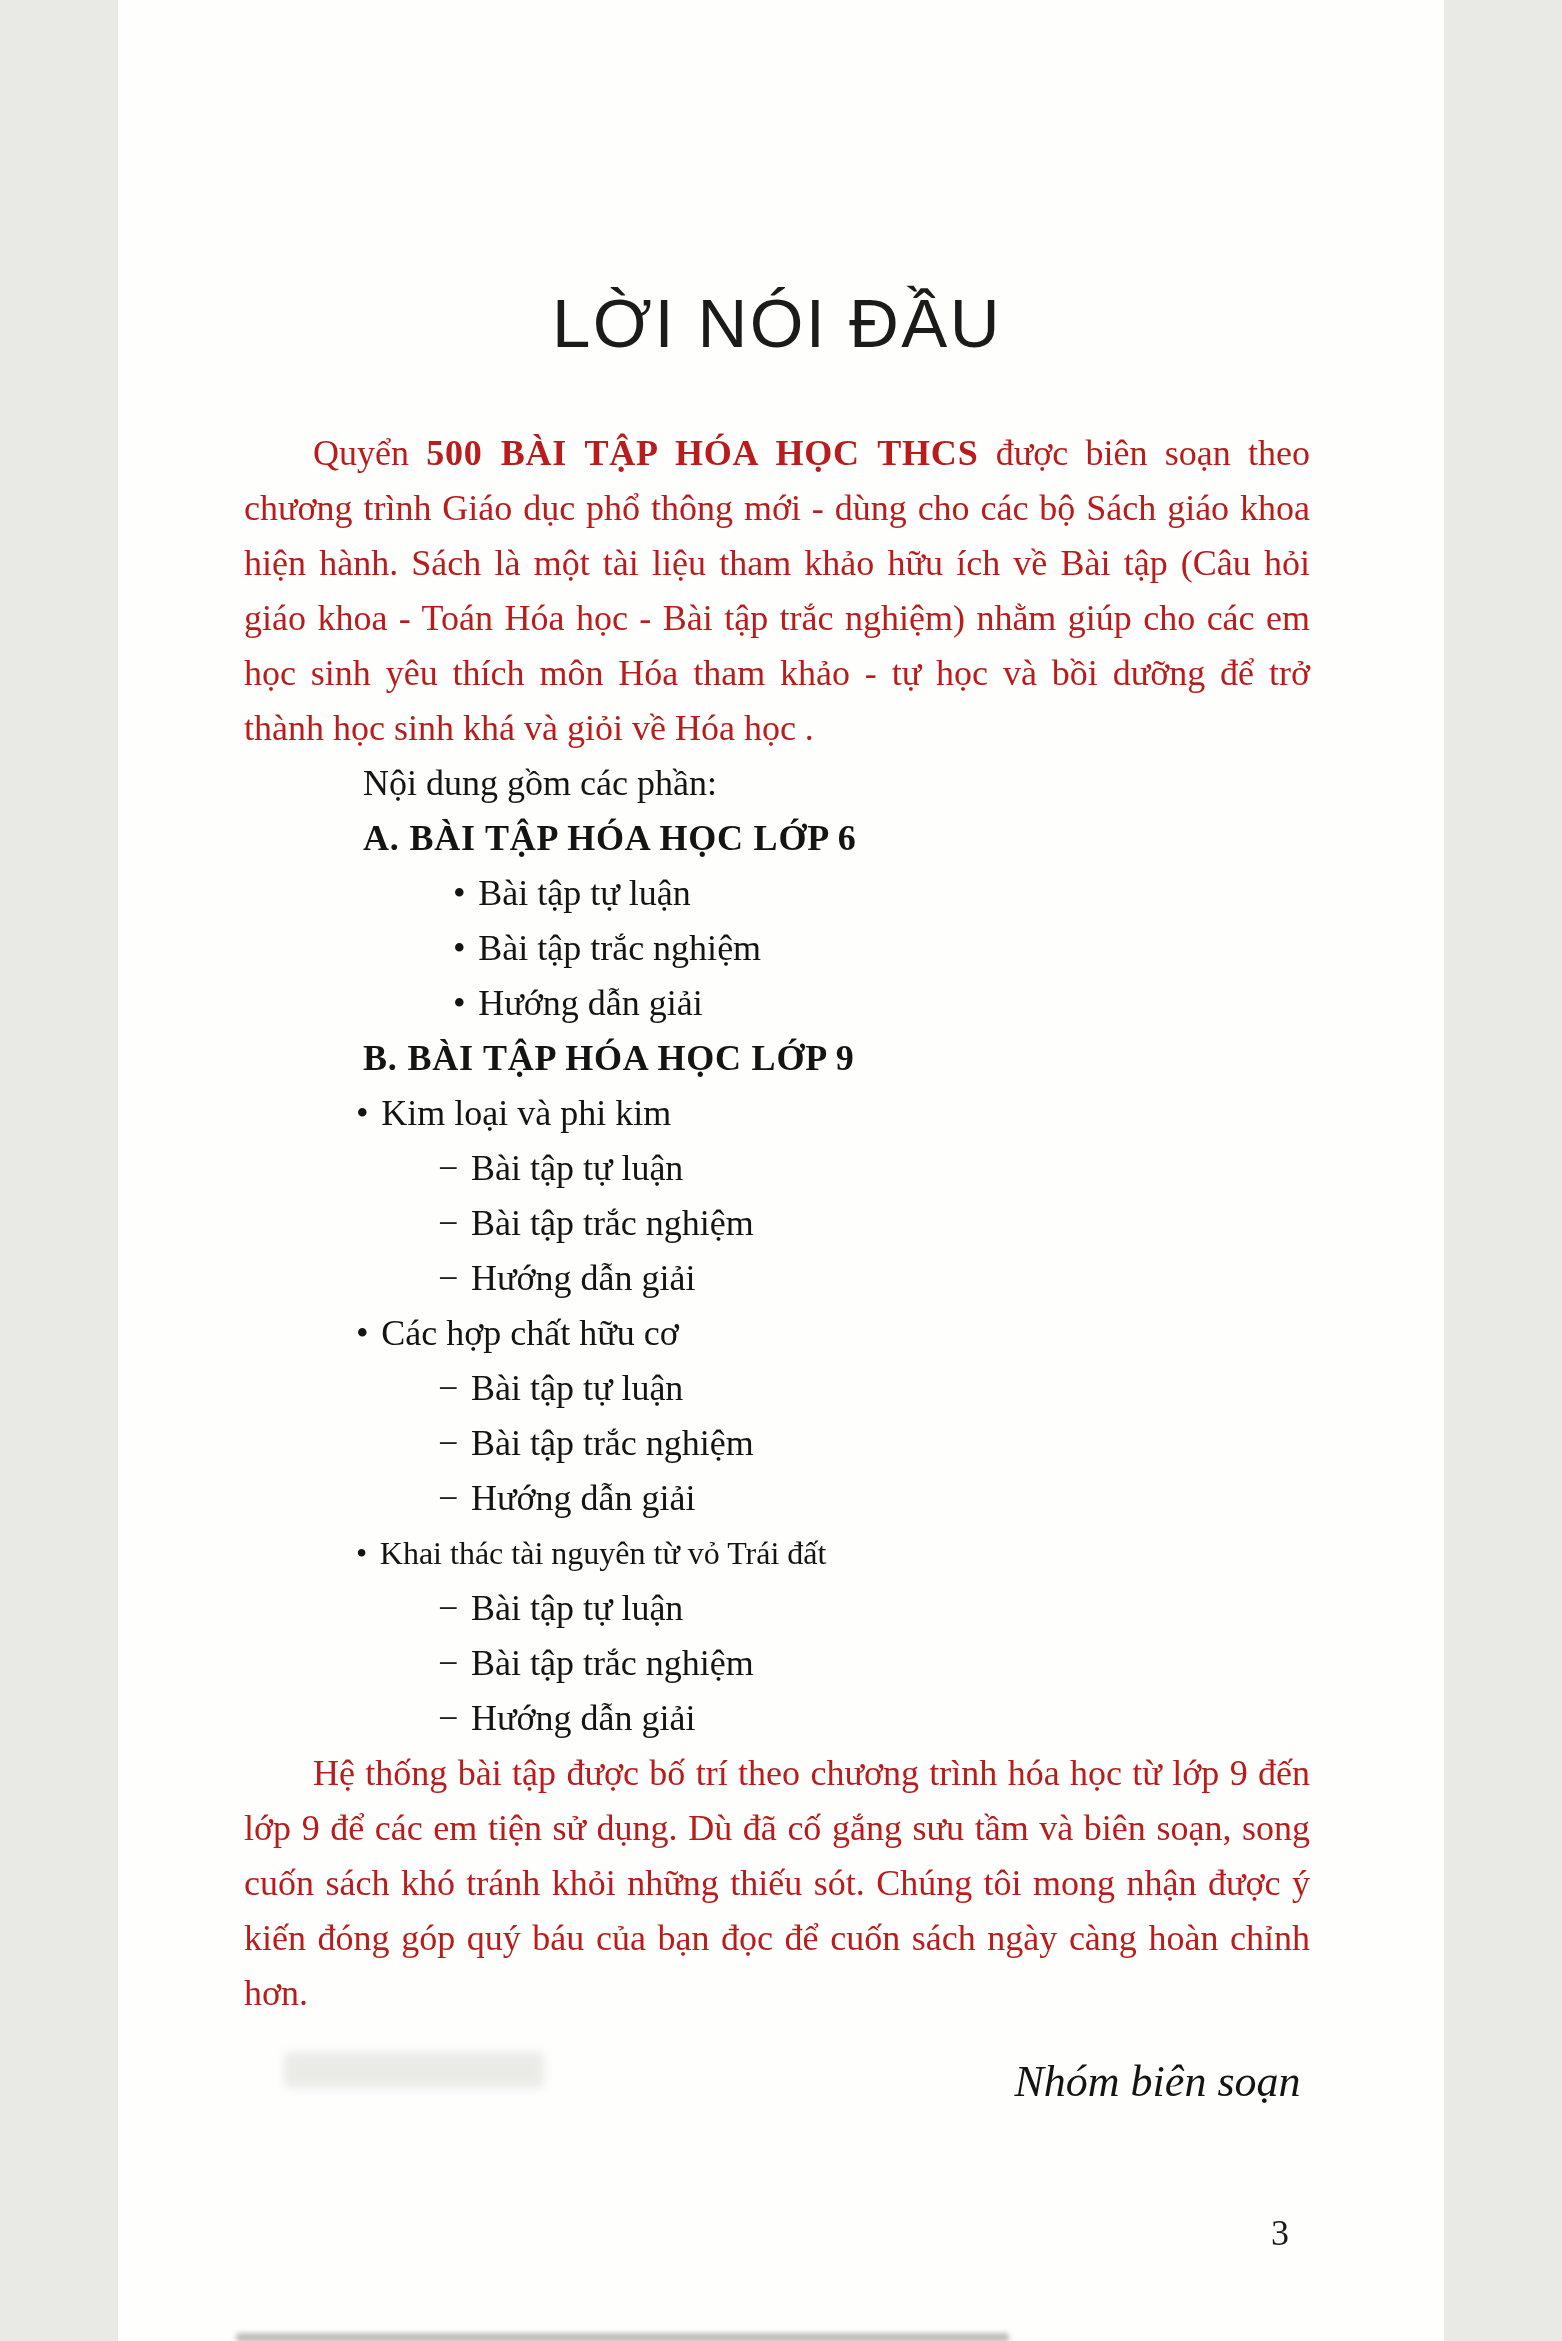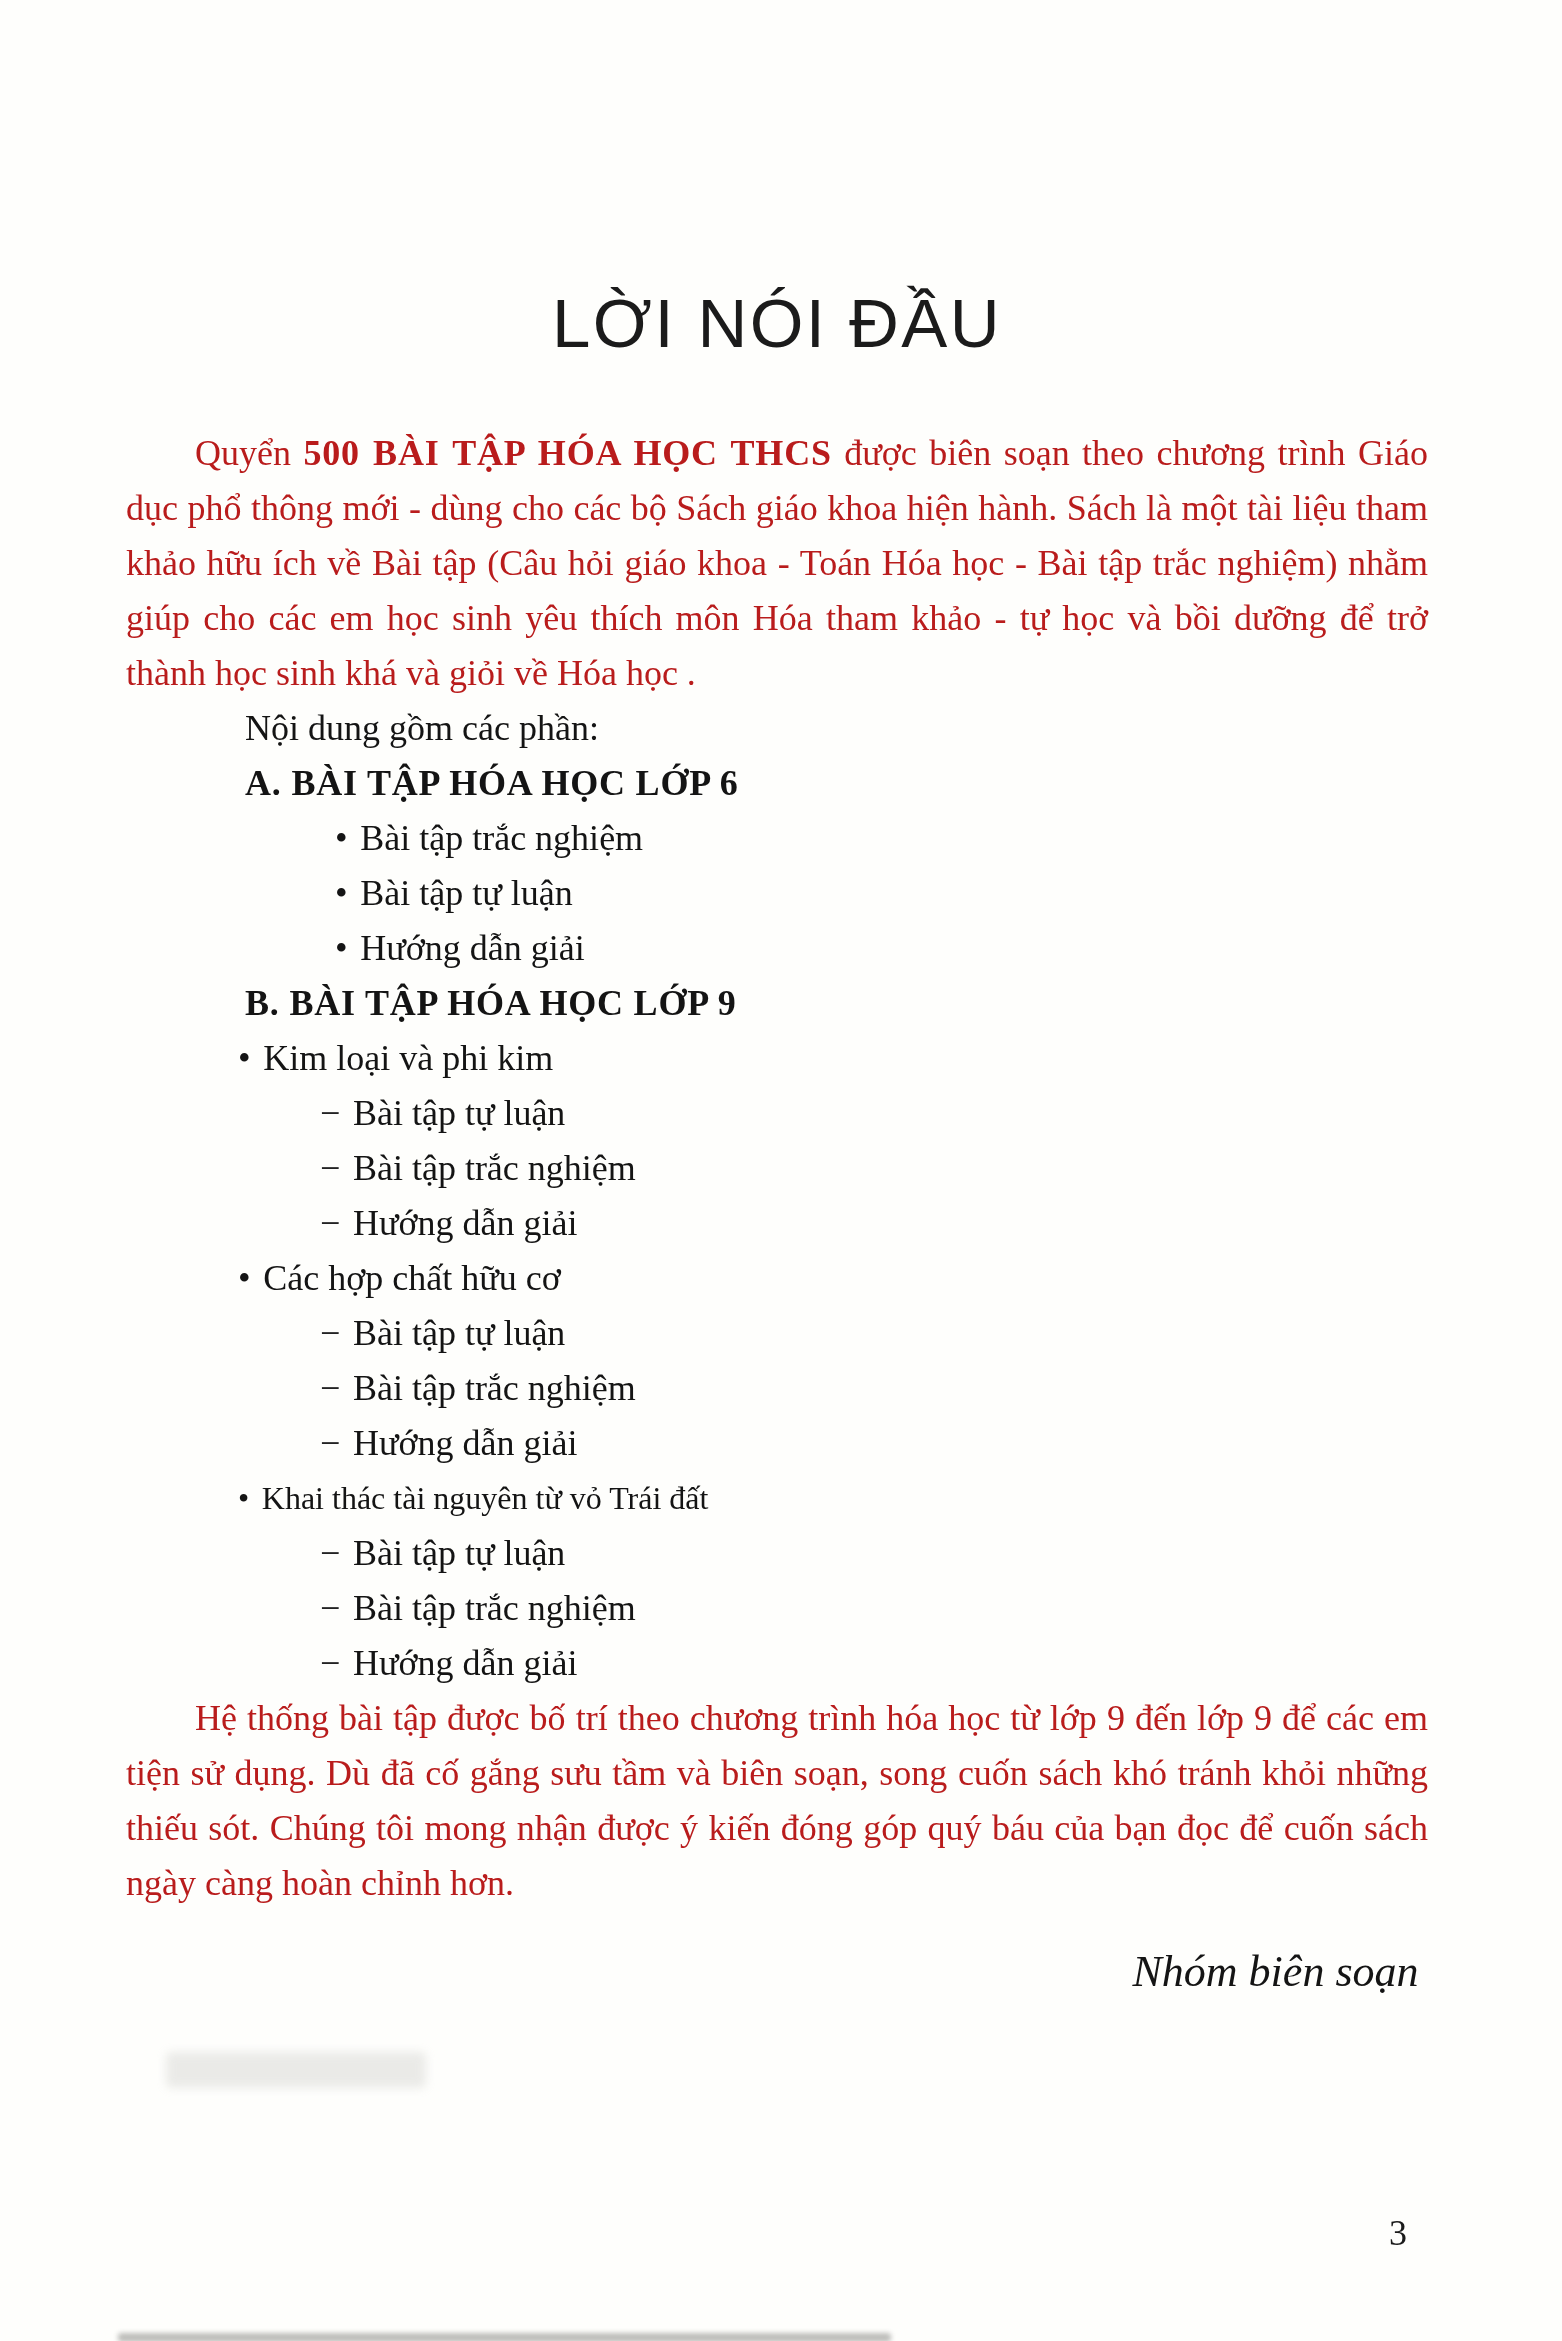--- a/index.html
+++ b/index.html
@@ -5,21 +5,21 @@
 <style>
   * { margin: 0; padding: 0; box-sizing: border-box; }
 
   html, body {
     background: #e9e9e6;
     font-family: "Liberation Serif", "DejaVu Serif", serif;
   }
 
   .page {
     position: relative;
-    width: 1562px;
+    width: 1326px;
     height: 2342px;
     margin: 0 auto;
     background: #fefefc;
     color: #141414;
     overflow: hidden;
     padding: 284px 134px 0 126px;
   }
 
   .title {
     font-family: "Liberation Sans", "DejaVu Sans", sans-serif;
@@ -105,22 +105,22 @@
   <div class="body-text">
 
     <p class="para"><span>Quyển </span><span class="b">500 BÀI TẬP HÓA HỌC THCS</span><span> được biên soạn theo chương trình Giáo dục phổ thông mới - dùng cho các bộ Sách giáo khoa hiện hành. Sách là một tài liệu tham khảo hữu ích về Bài tập (Câu hỏi giáo khoa - Toán Hóa học - Bài tập trắc nghiệm) nhằm giúp cho các em học sinh yêu thích môn Hóa tham khảo - tự học và bồi dưỡng để trở thành học sinh khá và giỏi về Hóa học .</span></p>
 
     <p class="contents-heading">Nội dung gồm các phần:</p>
 
     <div class="outline">
 
       <div class="row sec">A. BÀI TẬP HÓA HỌC LỚP 6</div>
 
+      <div class="row b2"><span class="marker">•</span><span>Bài tập tự luận</span></div>
       <div class="row b2"><span class="marker">•</span><span>Bài tập trắc nghiệm</span></div>
-      <div class="row b2"><span class="marker">•</span><span>Bài tập tự luận</span></div>
       <div class="row b2"><span class="marker">•</span><span>Hướng dẫn giải</span></div>
 
       <div class="row sec">B. BÀI TẬP HÓA HỌC LỚP 9</div>
 
       <div class="row b1"><span class="marker">•</span><span>Kim loại và phi kim</span></div>
       <div class="row dashrow"><span class="marker">−</span><span>Bài tập tự luận</span></div>
       <div class="row dashrow"><span class="marker">−</span><span>Bài tập trắc nghiệm</span></div>
       <div class="row dashrow"><span class="marker">−</span><span>Hướng dẫn giải</span></div>
 
       <div class="row b1"><span class="marker">•</span><span>Các hợp chất hữu cơ</span></div>

